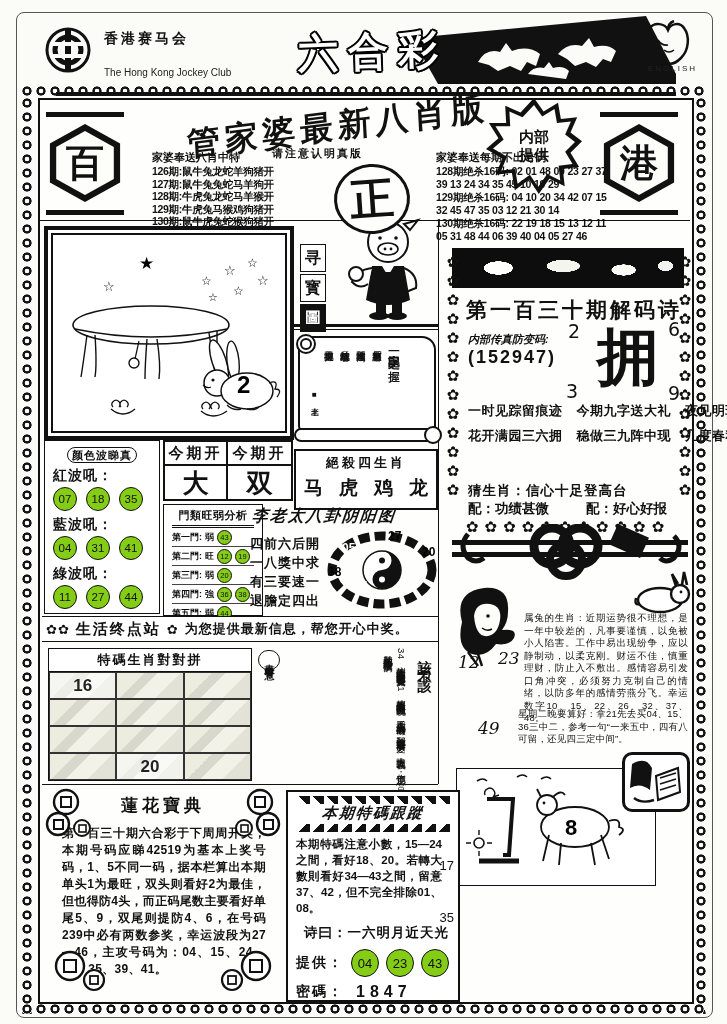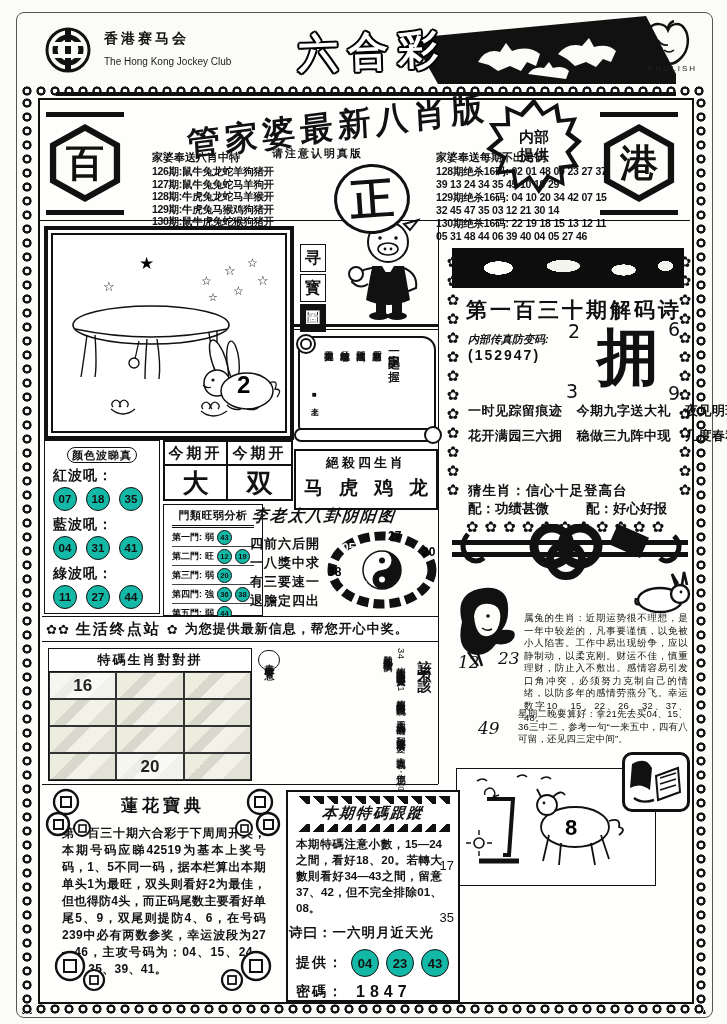--- a/index.html
+++ b/index.html
@@ -6,21 +6,21 @@
   .page{position:relative;width:727px;height:1024px;background:#fbfbf7;margin:0 auto;
         font-family:"Liberation Sans","DejaVu Sans",sans-serif;color:#111;overflow:hidden;}
   .abs{position:absolute;}
   .outer-line{position:absolute;left:16px;top:12px;right:14px;bottom:6px;border:1px solid #555;border-radius:8px;}
   
   .chain{background:radial-gradient(circle at 7px 7px,#fff 2px,#141414 2.6px,#141414 4.3px,#fff 4.9px,rgba(0,0,0,0) 5.6px) 0 0/14px 14px;}
   .chain-h{height:14px;background-repeat:repeat-x;}
   .chain-v{width:14px;background-repeat:repeat-y;}
   
   .club-cn{font-size:14px;font-weight:bold;letter-spacing:3px;}
-  .club-en{font-size:10px;margin-top:8px;color:#222;}
+  .club-en{font-size:10px;margin-top:19px;color:#222;}
   .lhc-title{font-size:40px;font-weight:900;letter-spacing:10px;color:#fff;transform:rotate(-2deg);
     text-shadow:-2px 0 #000,2px 0 #000,0 -2px #000,0 2px #000,-1.5px -1.5px #000,1.5px 1.5px #000,-1.5px 1.5px #000,1.5px -1.5px #000;}
   .english{font-size:8px;letter-spacing:2px;color:#222;}
   
   .main-frame{left:38px;top:98px;width:652px;height:902px;border:2px solid #111;position:absolute;background:#fefefc;}
   .topbar{left:56px;top:92px;width:620px;height:4px;background:#111;position:absolute;}
   .hline{position:absolute;height:0;border-top:1.5px solid #111;}
   .vline{position:absolute;width:0;border-left:1.5px solid #111;}
   
   .baxiao-title{font-size:33px;font-weight:900;letter-spacing:5px;transform:rotate(-7deg) skewX(-4deg);white-space:nowrap;}
@@ -59,33 +59,33 @@
   
   .blackband{position:absolute;background:#0d0d0d;
      background-image:radial-gradient(ellipse 26px 12px at 20% 50%,#fefefc 0 55%,transparent 56%),
         radial-gradient(ellipse 30px 11px at 48% 45%,#f5f5f0 0 55%,transparent 56%),
         radial-gradient(ellipse 22px 10px at 74% 55%,#fbfbf6 0 55%,transparent 56%),
         radial-gradient(ellipse 14px 9px at 92% 45%,#f2f2ee 0 55%,transparent 56%);}
   .flowers-v{position:absolute;width:22px;font-size:15px;line-height:19px;word-break:break-all;text-align:center;color:#111;}
   .flowers-h{position:absolute;font-size:15px;letter-spacing:6px;white-space:nowrap;color:#111;}
   .decode-title{font-size:21px;font-weight:900;letter-spacing:3px;white-space:nowrap;}
   .code-label{font-size:11px;font-weight:bold;font-style:italic;}
-  .code-val{font-size:14px;font-weight:bold;letter-spacing:2px;}
+  .code-val{font-size:18px;font-weight:bold;letter-spacing:2px;}
   .bigchar{font-size:62px;font-weight:900;line-height:62px;}
   .corner-num{position:absolute;font-size:19px;font-family:"DejaVu Sans",sans-serif;}
   .poemgrid{display:grid;grid-template-columns:1fr 1fr 1fr 1fr;column-gap:14px;row-gap:7px;}
   .poemgrid div{font-size:13px;font-weight:bold;letter-spacing:.5px;white-space:nowrap;}
   .guessline{font-size:13.5px;font-weight:bold;letter-spacing:1px;}
   .peiline{font-size:13.5px;font-weight:bold;}
   
   .wavebox{position:absolute;border:1.5px solid #111;background:#fff;}
   .wavetitle{font-size:11px;font-weight:900;border:1.5px solid #111;border-radius:10px;padding:1px 4px;letter-spacing:1px;white-space:nowrap;}
   .wavelabel{font-size:14px;font-weight:900;letter-spacing:1px;}
   .circnum{display:inline-flex;width:22px;height:22px;border:1.5px solid #111;border-radius:50%;
-     align-items:center;justify-content:center;font-size:11.5px;font-weight:bold;background:#14b8a6;}
+     align-items:center;justify-content:center;font-size:11.5px;font-weight:normal;background:#84cc16;}
   
   .openbox{position:absolute;border:2px solid #111;display:grid;grid-template-columns:1fr 1fr;grid-template-rows:24px 1fr;background:#fff;}
   .openbox .h{border-bottom:2px solid #111;display:flex;align-items:center;justify-content:center;
      font-size:15px;font-weight:900;letter-spacing:3px;}
   .openbox .h.l,.openbox .v.l{border-right:2px solid #111;}
   .openbox .v{display:flex;align-items:center;justify-content:center;font-size:26px;font-weight:900;}
   
   .killbox{position:absolute;border:2px solid #111;background:#fff;}
   .killtitle{font-size:13px;font-weight:900;letter-spacing:3px;text-align:center;}
   .killvals{display:flex;justify-content:space-around;font-size:19px;font-weight:900;}
@@ -566,21 +566,21 @@
     <div class="lotus-text" style="margin:8px 16px 0 18px;">第一百三十期六合彩于下周周开奖，本期号码应睇42519为基本上奖号码，1、5不同一码，据本栏算出本期单头1为最旺，双头则看好2为最佳，但也得防4头，而正码尾数主要看好单尾5、9，双尾则提防4、6，在号码239中必有两数参奖，幸运波段为27—46，主攻号码为：04、15、24、32、35、39、41。</div>
   </div>
 
   <div class="special" style="left:286px;top:790px;width:170px;height:208px;">
     <div class="wedge" style="margin:4px 8px 0;"></div>
     <div class="spec-title">本期特碼跟蹤</div>
     <div class="wedge" style="margin:1px 8px 4px;transform:scaleY(-1);"></div>
     <span class="abs" style="right:4px;top:66px;font-size:13px;">17</span>
     <span class="abs" style="right:4px;top:118px;font-size:13px;">35</span>
     <div class="spec-text" style="margin:2px 16px 0 8px;">本期特碼注意小數，15—24之間，看好18、20。若轉大數則看好34—43之間，留意37、42，但不完全排除01、08。</div>
-    <div class="spec-poem" style="margin:8px 0 0 1px;">诗曰：一六明月近天光</div>
+    <div class="spec-poem" style="margin:8px 0 0 16px;">诗曰：一六明月近天光</div>
     <div style="display:flex;align-items:center;gap:7px;margin:7px 0 0 8px;">
       <span class="spec-label">提供：</span>
       <span class="circnum lg">04</span>
       <span class="circnum lg">23</span>
       <span class="circnum lg">43</span>
     </div>
     <div style="display:flex;align-items:center;gap:12px;margin:6px 0 0 8px;">
       <span class="spec-label">密碼：</span>
       <span class="password">1847</span>
     </div>

